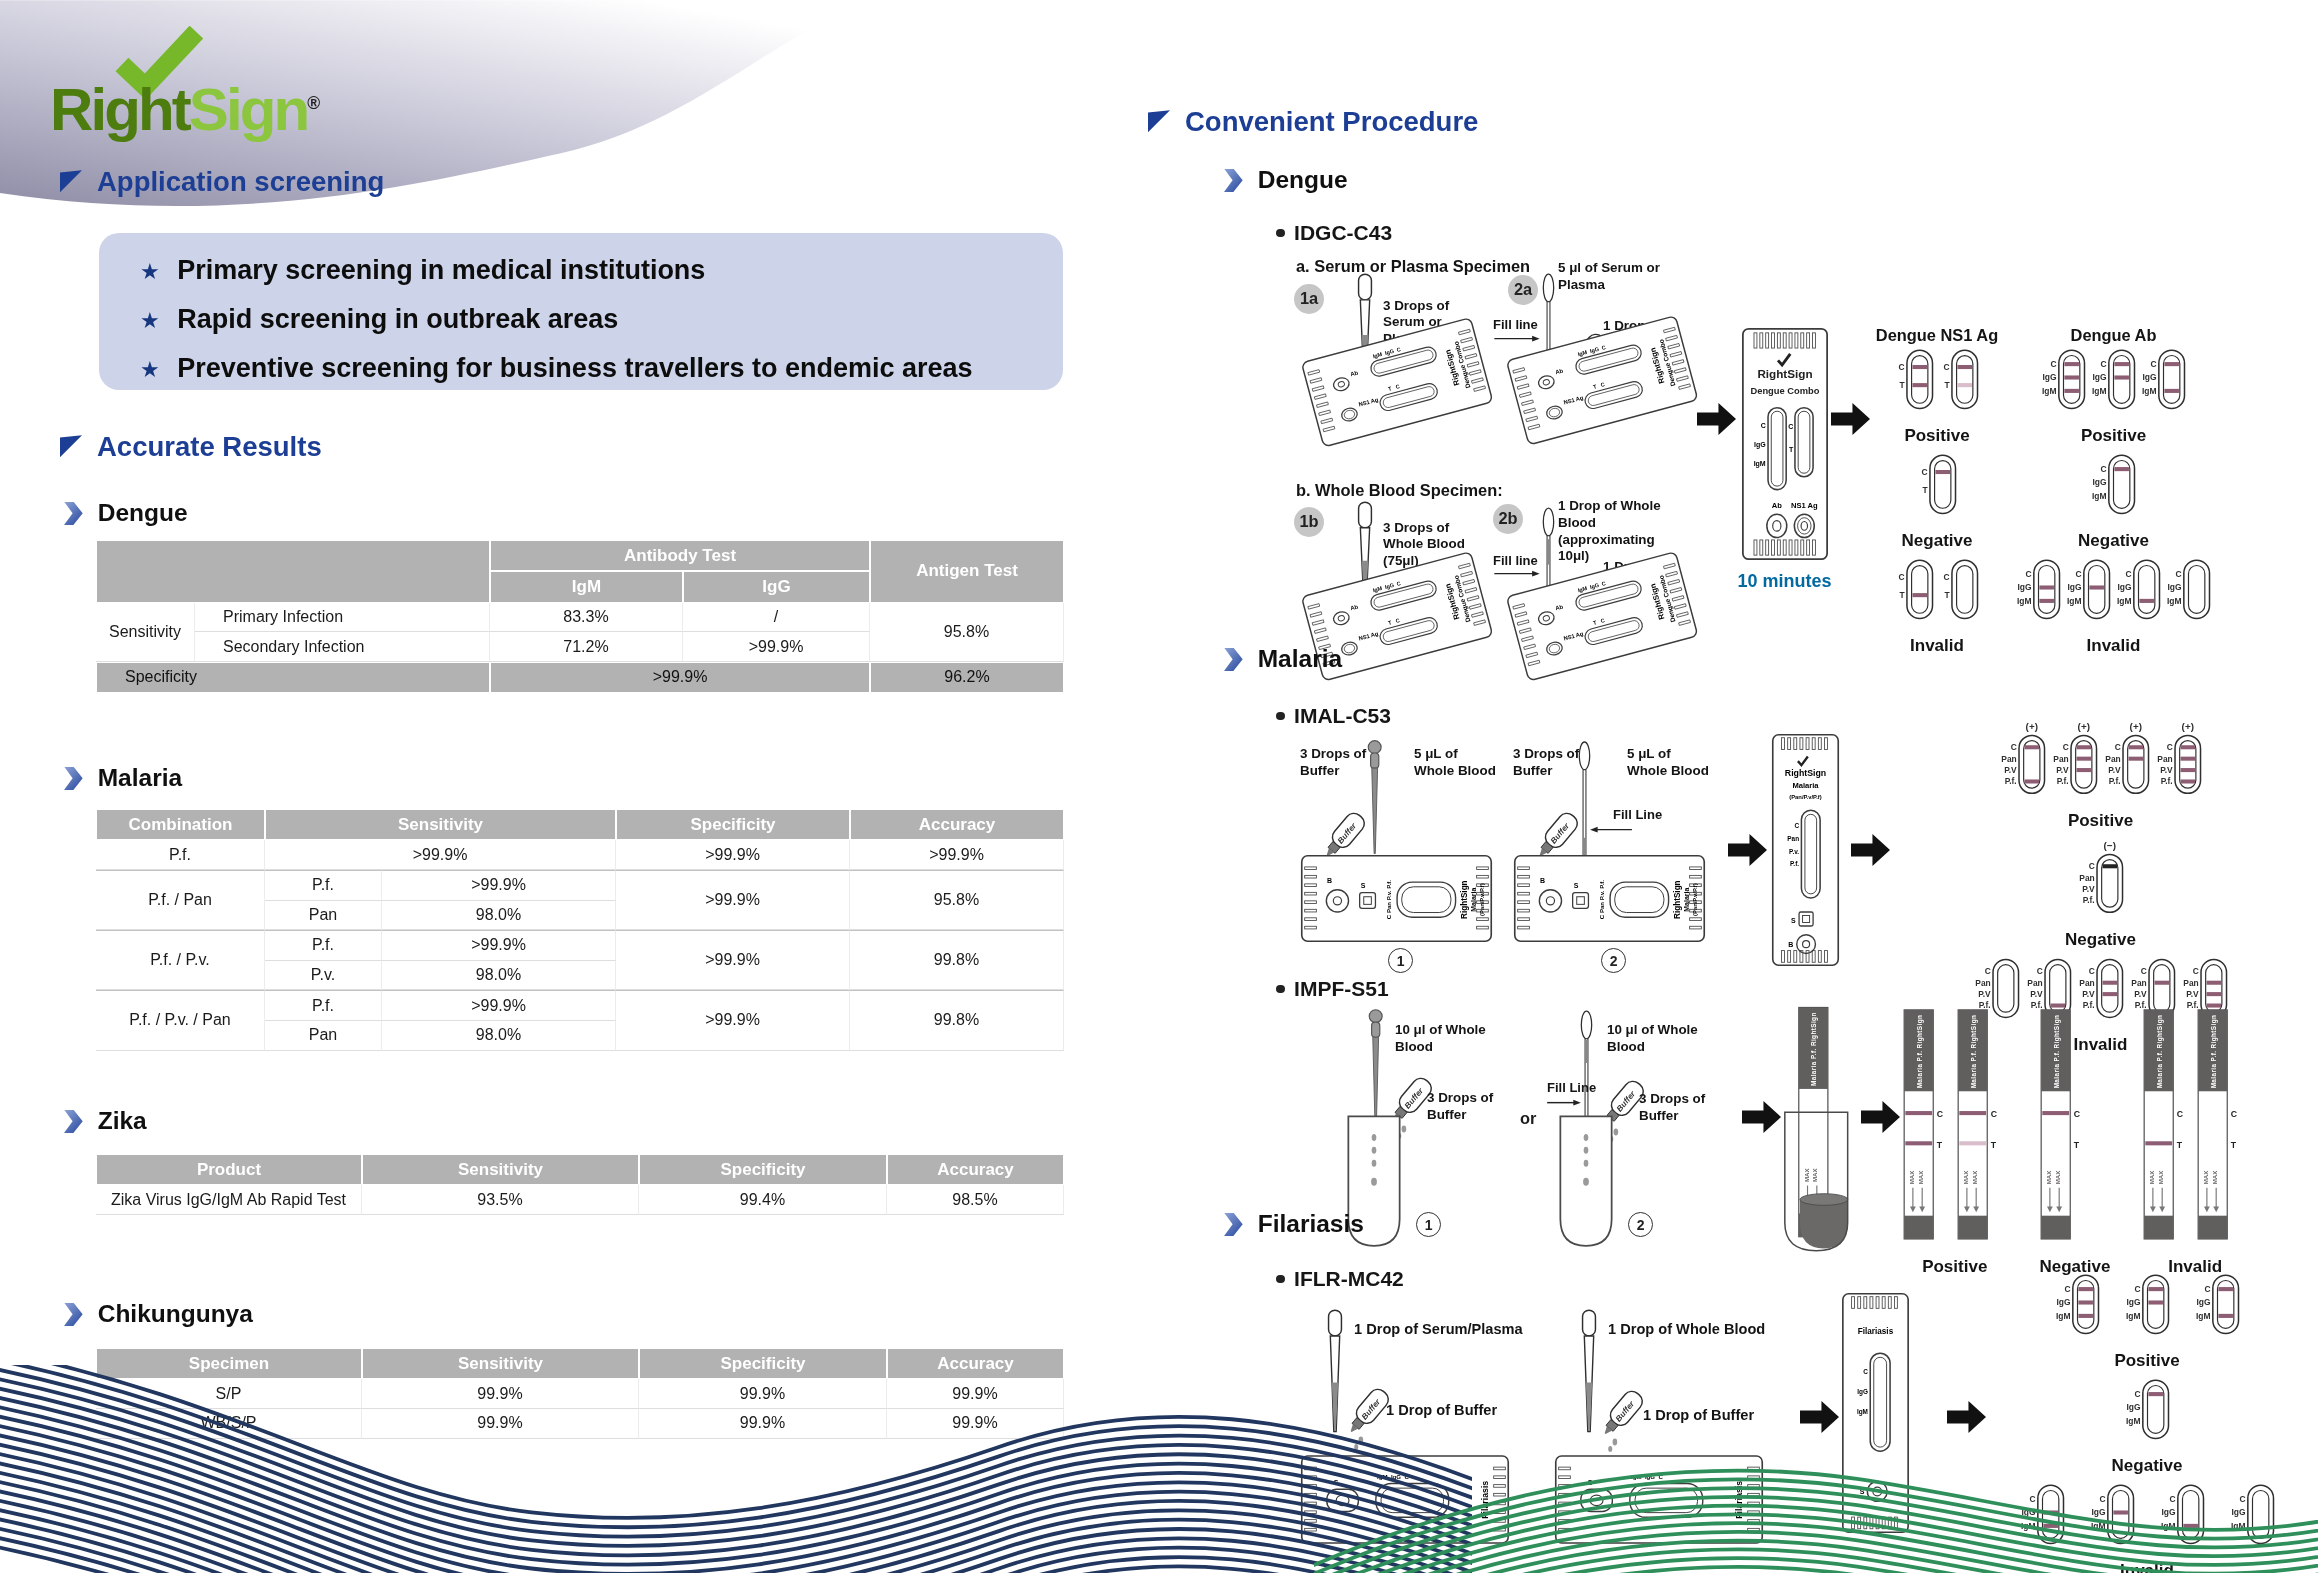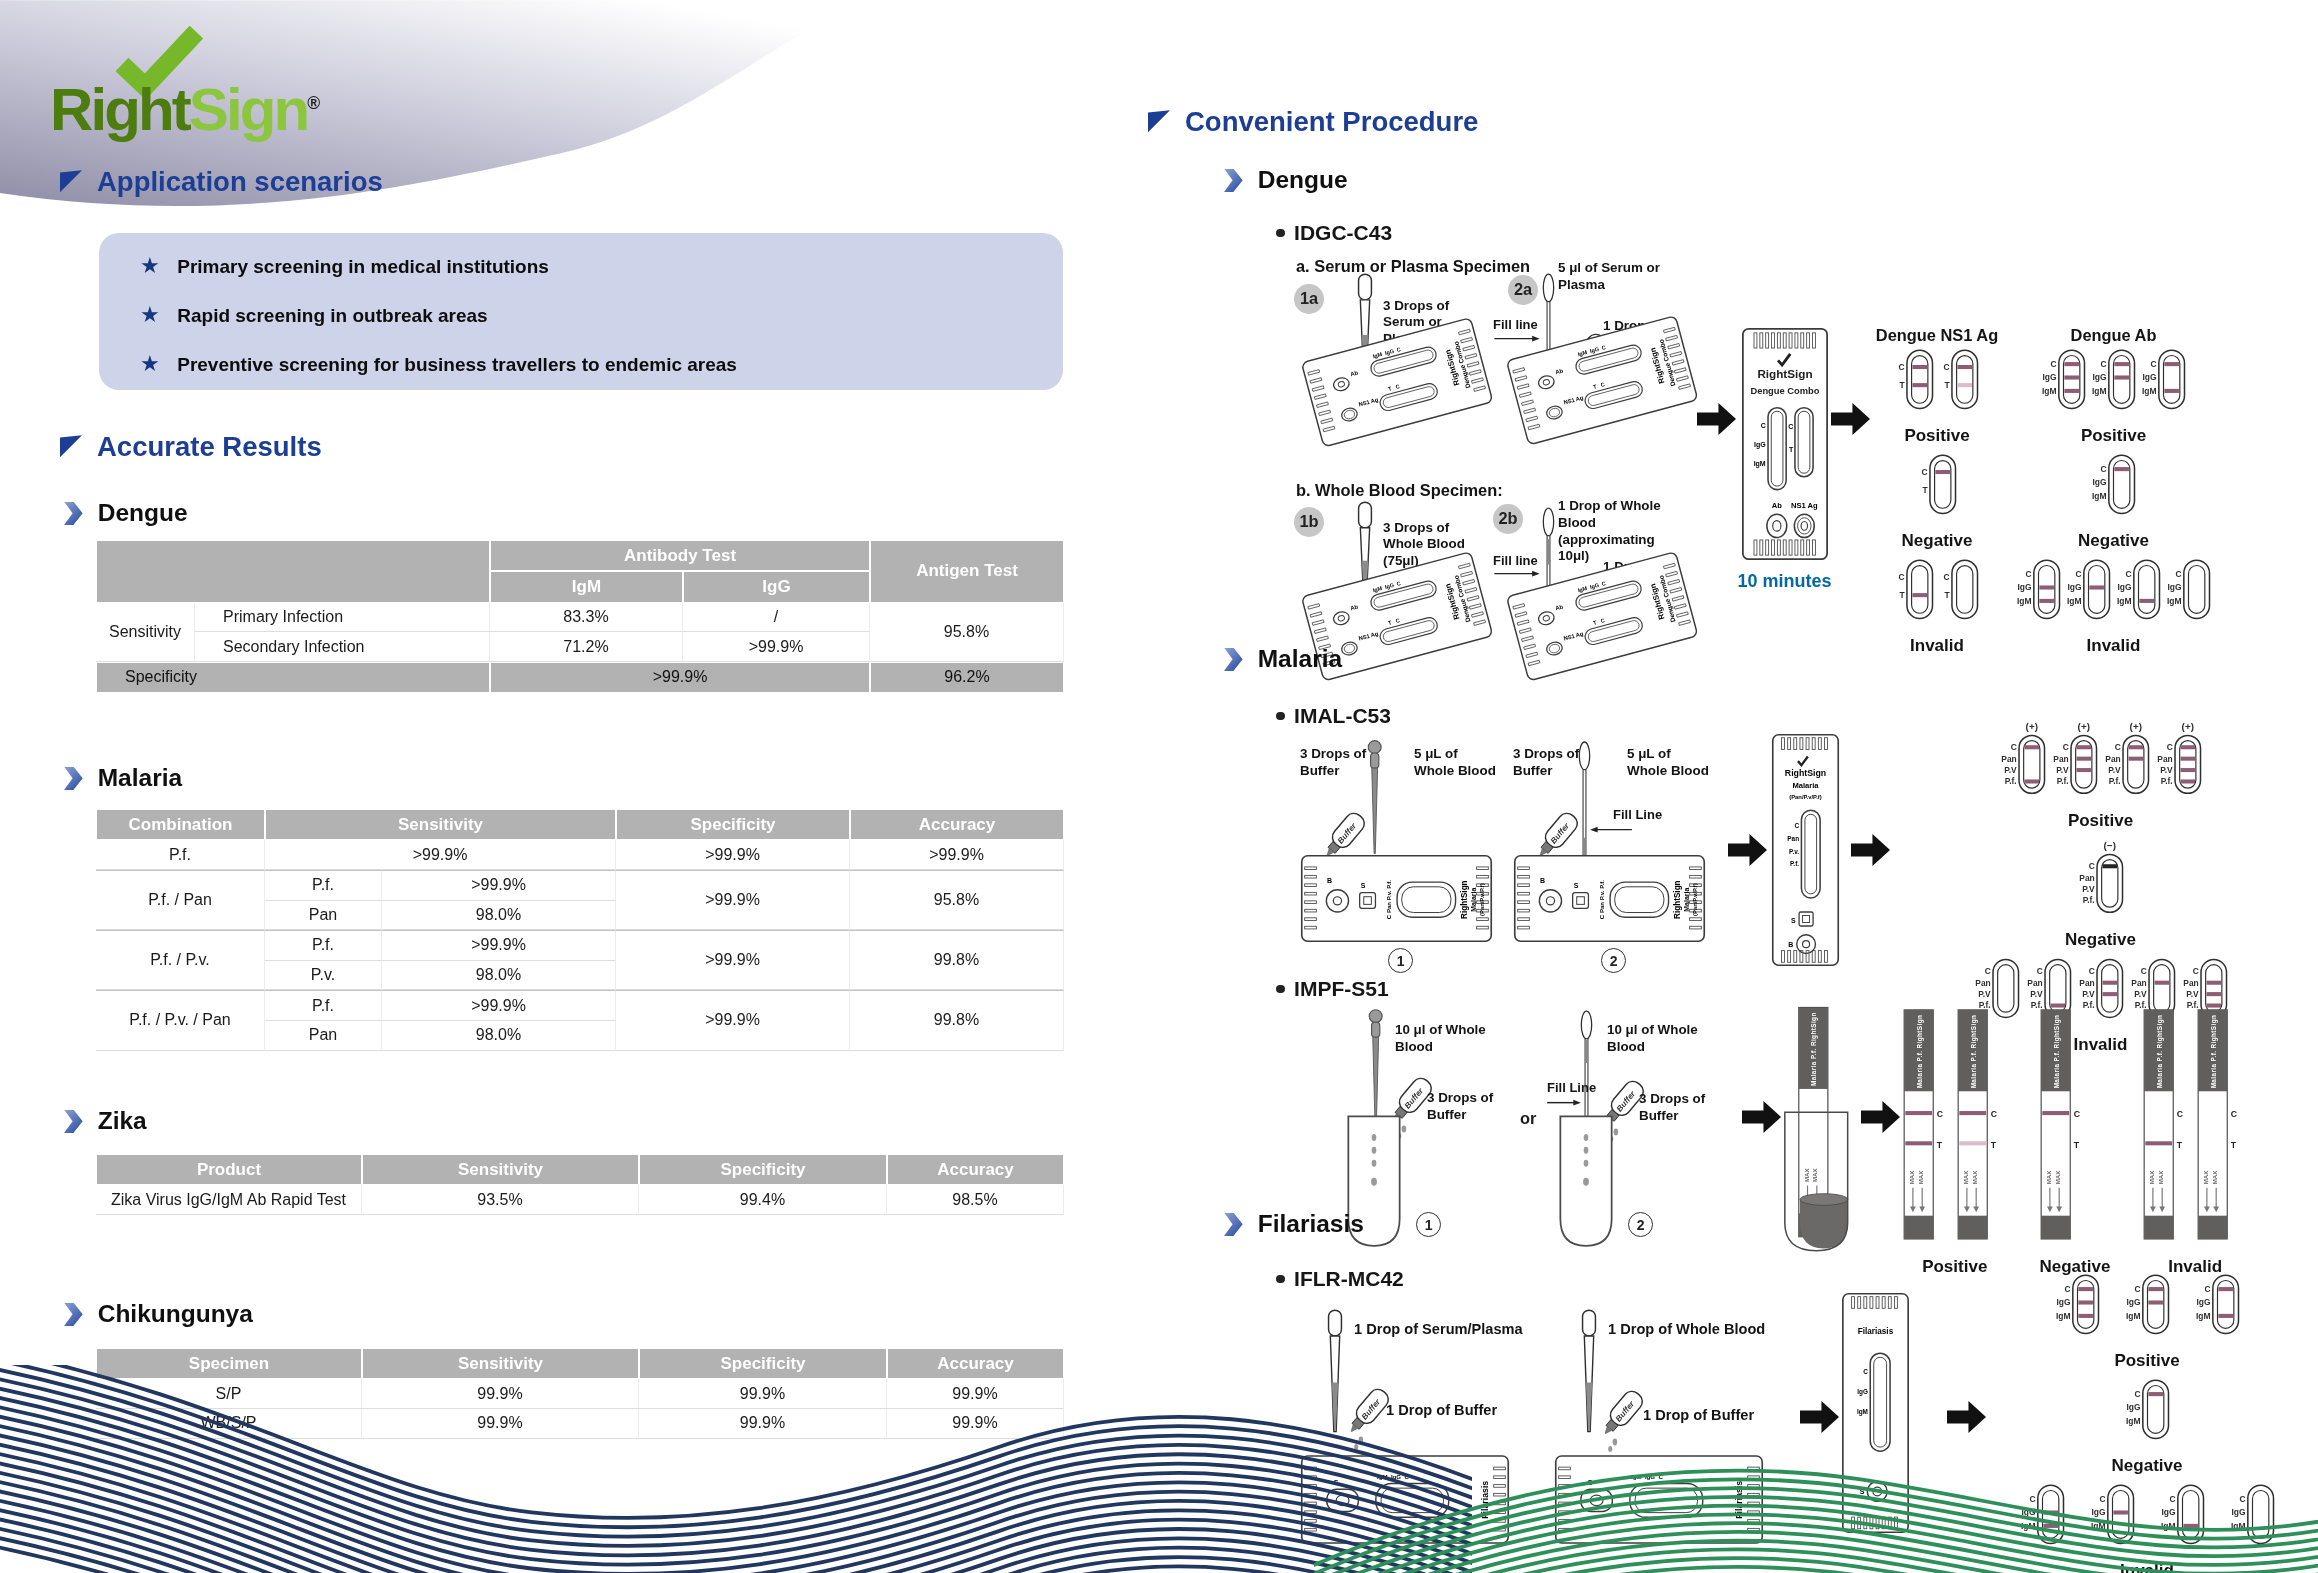--- a/index.html
+++ b/index.html
@@ -14,21 +14,21 @@
   .h2t{font-size:24.5px;font-weight:bold;color:#101010;line-height:1;}
   .chev{width:18.7px;height:23.4px;background:linear-gradient(135deg,#8da3d6,#24469c);
         clip-path:polygon(0 0,50% 0,100% 50%,50% 100%,0 100%,46% 50%);}
   .h3{display:flex;align-items:center;gap:9.3px;}
   .h3 .dot{width:8.8px;height:8.8px;border-radius:50%;background:#222;}
   .h3t{font-size:21px;font-weight:bold;color:#161616;}
   
   #scenbox{background:#cdd4e9;border-radius:20px;width:964px;height:157px;}
   .scen{position:absolute;left:41px;display:flex;gap:17.5px;align-items:baseline;}
   .scen .star{color:#16367f;font-size:22px;line-height:1;}
-  .scen .stxt{font-size:19px;font-weight:bold;color:#0d0d0d;}
+  .scen .stxt{font-size:27px;font-weight:bold;color:#0d0d0d;}
   
   table.tbl{border-collapse:separate;border-spacing:0;width:968px;table-layout:fixed;}
   .tbl th{background:#b2b2b2;color:#fff;border:1.8px solid #fff;font-size:17px;font-weight:bold;padding:4.7px 2.3px;text-align:center;}
   .tbl td{background:#fff;border-bottom:1.2px solid #dedede;border-right:0.6px solid #ececec;
           font-size:16px;text-align:center;padding:5.3px 2.3px;color:#1b1b1b;}
   .tbl td.g{background:#b2b2b2;color:#111;border:1.8px solid #fff;}
   .tbl .lft{text-align:left;padding-left:28px;}
   .tbl tr.gsep td{border-top:1.8px solid #c2c2c2;}
   
   .dtx{font-size:13.4px;font-weight:bold;color:#141414;line-height:1.25;}
@@ -88,21 +88,21 @@
     <svg class="abs" style="left:65px;top:0" width="93" height="76" viewBox="0 0 160 130">
       <polyline points="12,66 52,104 140,10" fill="none" stroke="#76b82a" stroke-width="32"></polyline>
     </svg>
     <div class="abs" id="logotext" style="left:0;top:54px">
       <span class="w1">Right</span><span class="w2">Sign</span><sup>®</sup>
     </div>
   </div>
 
   <div class="abs h1" style="left:60px;top:168px">
     <span class="flag"></span>
-    <span class="h1t">Application scenarios</span>
+    <span class="h1t">Application screening</span>
   </div>
 
   <div class="abs" id="scenbox" style="left:99px;top:233px">
     <div class="scen" style="top:22px">
       <span class="star">★</span>
         <span class="stxt">Primary screening in  medical institutions</span>
       </div>
     <div class="scen" style="top:71px">
       <span class="star">★</span>
         <span class="stxt">Rapid screening in outbreak areas</span>

